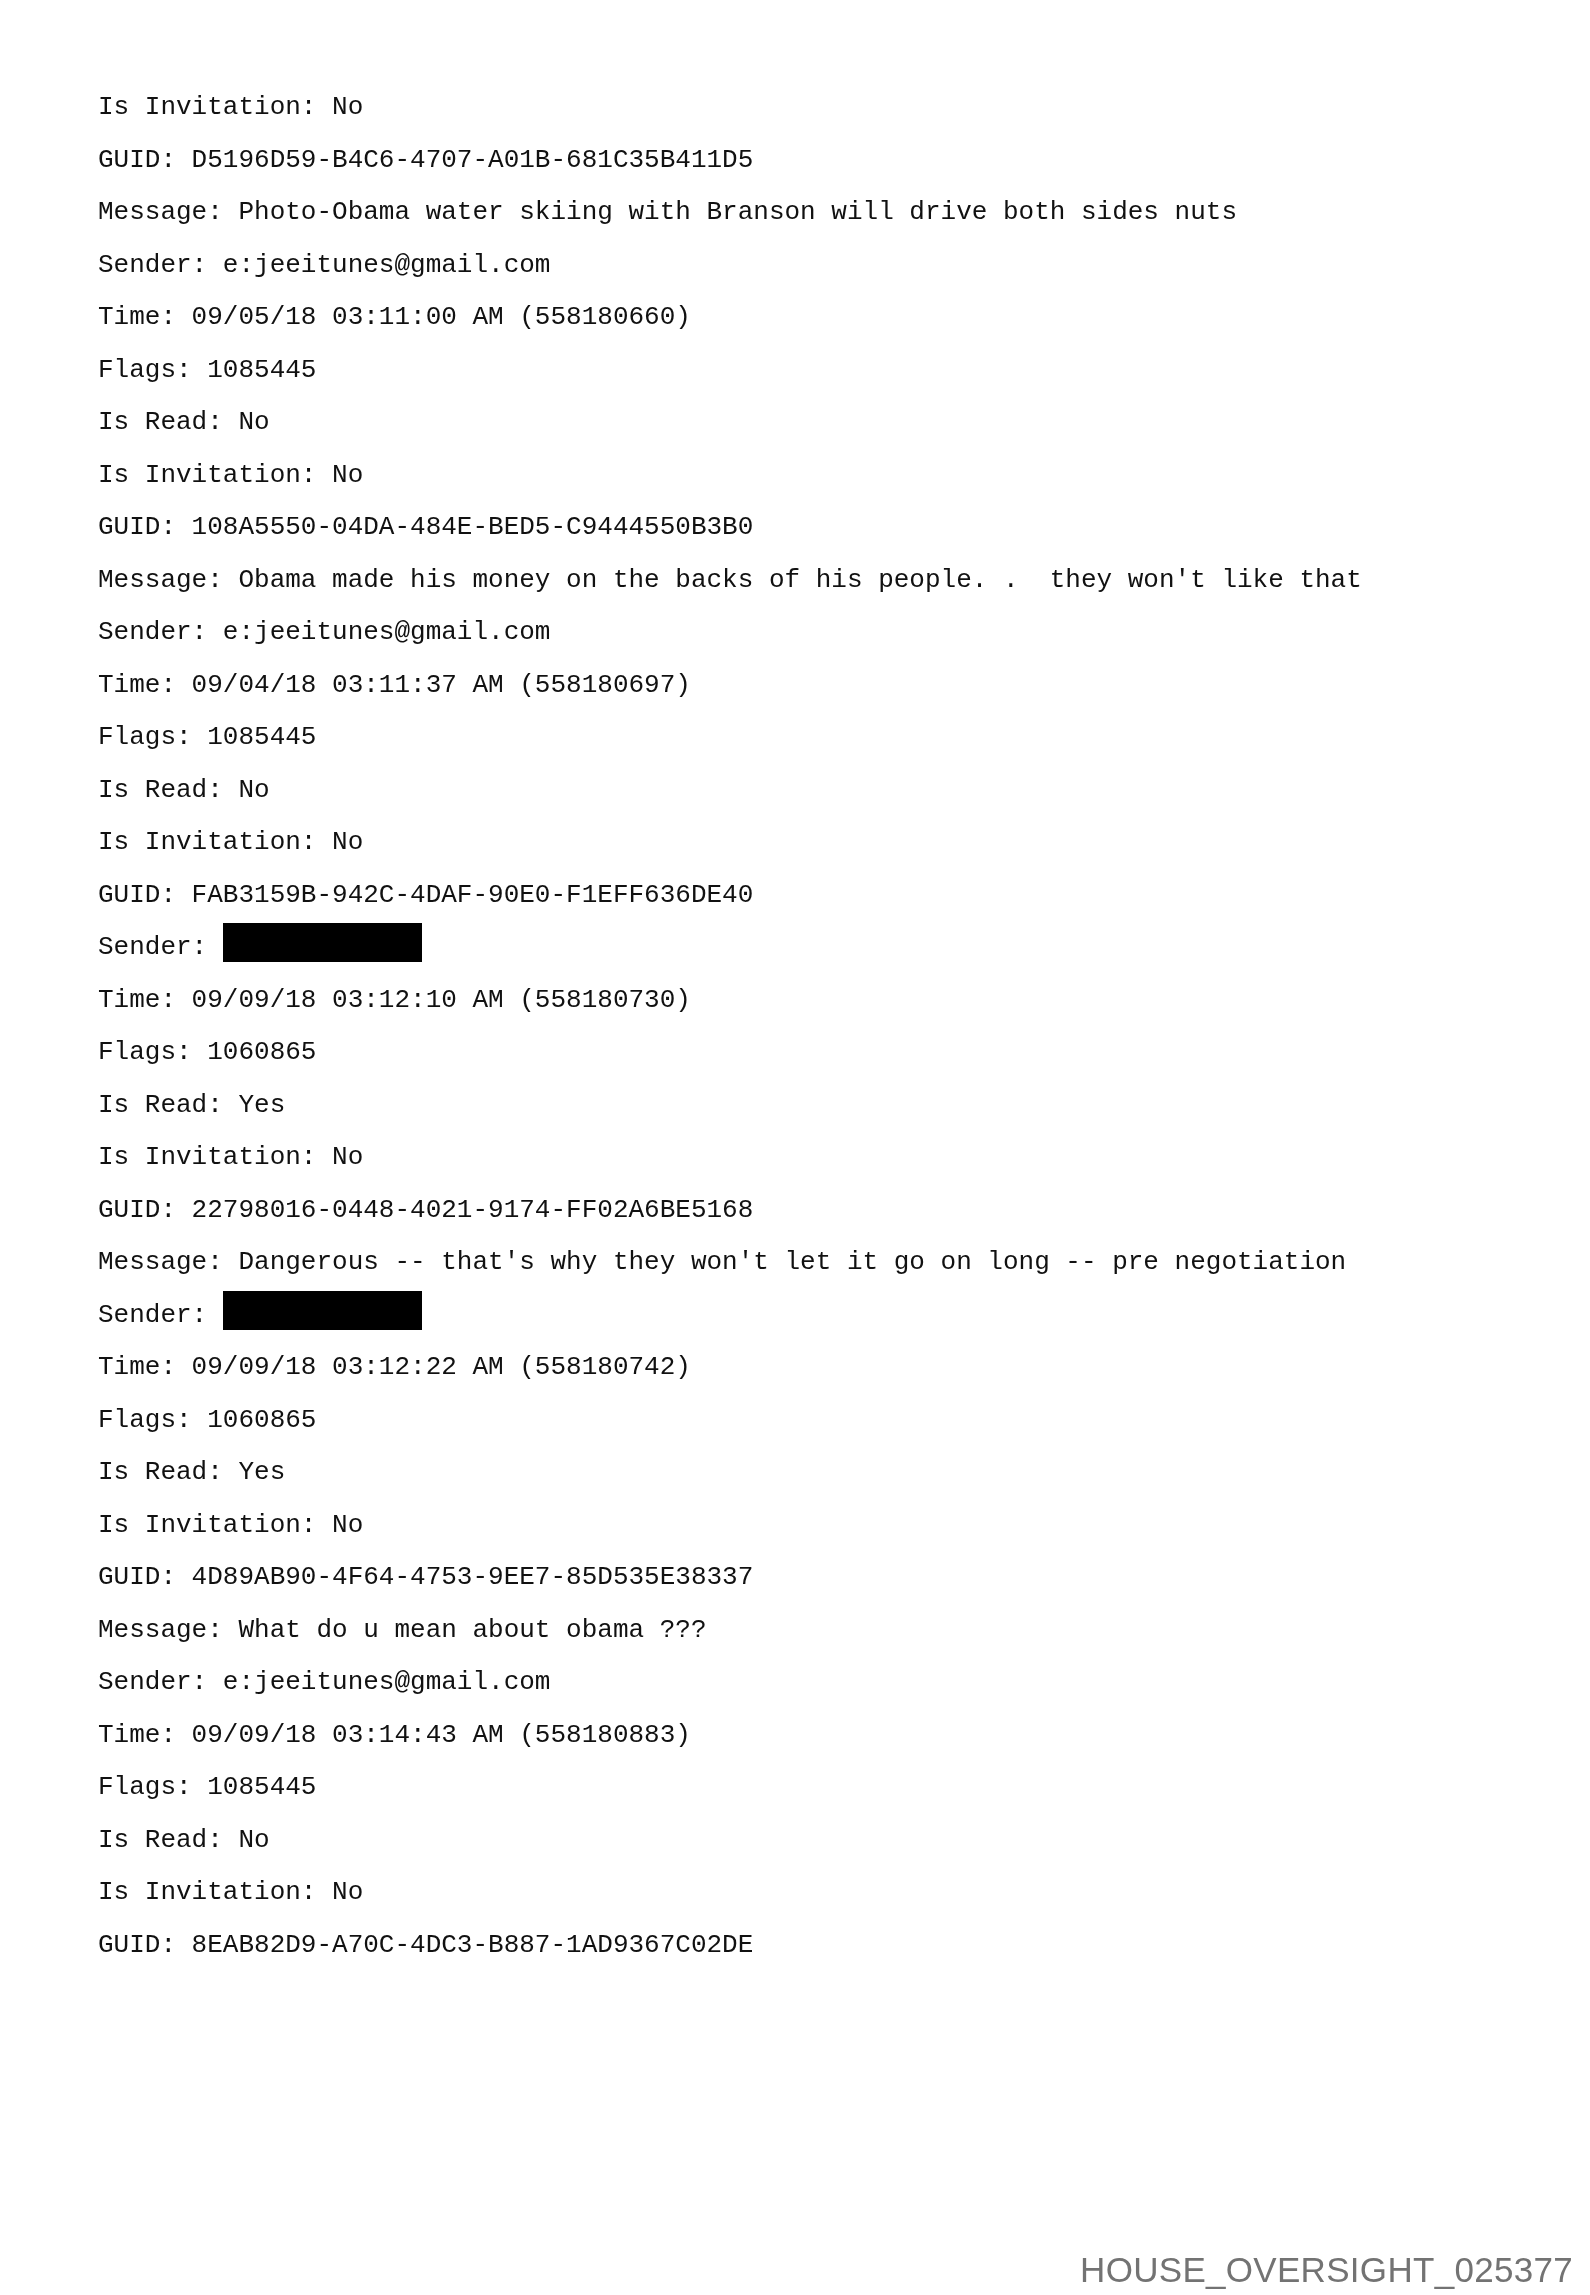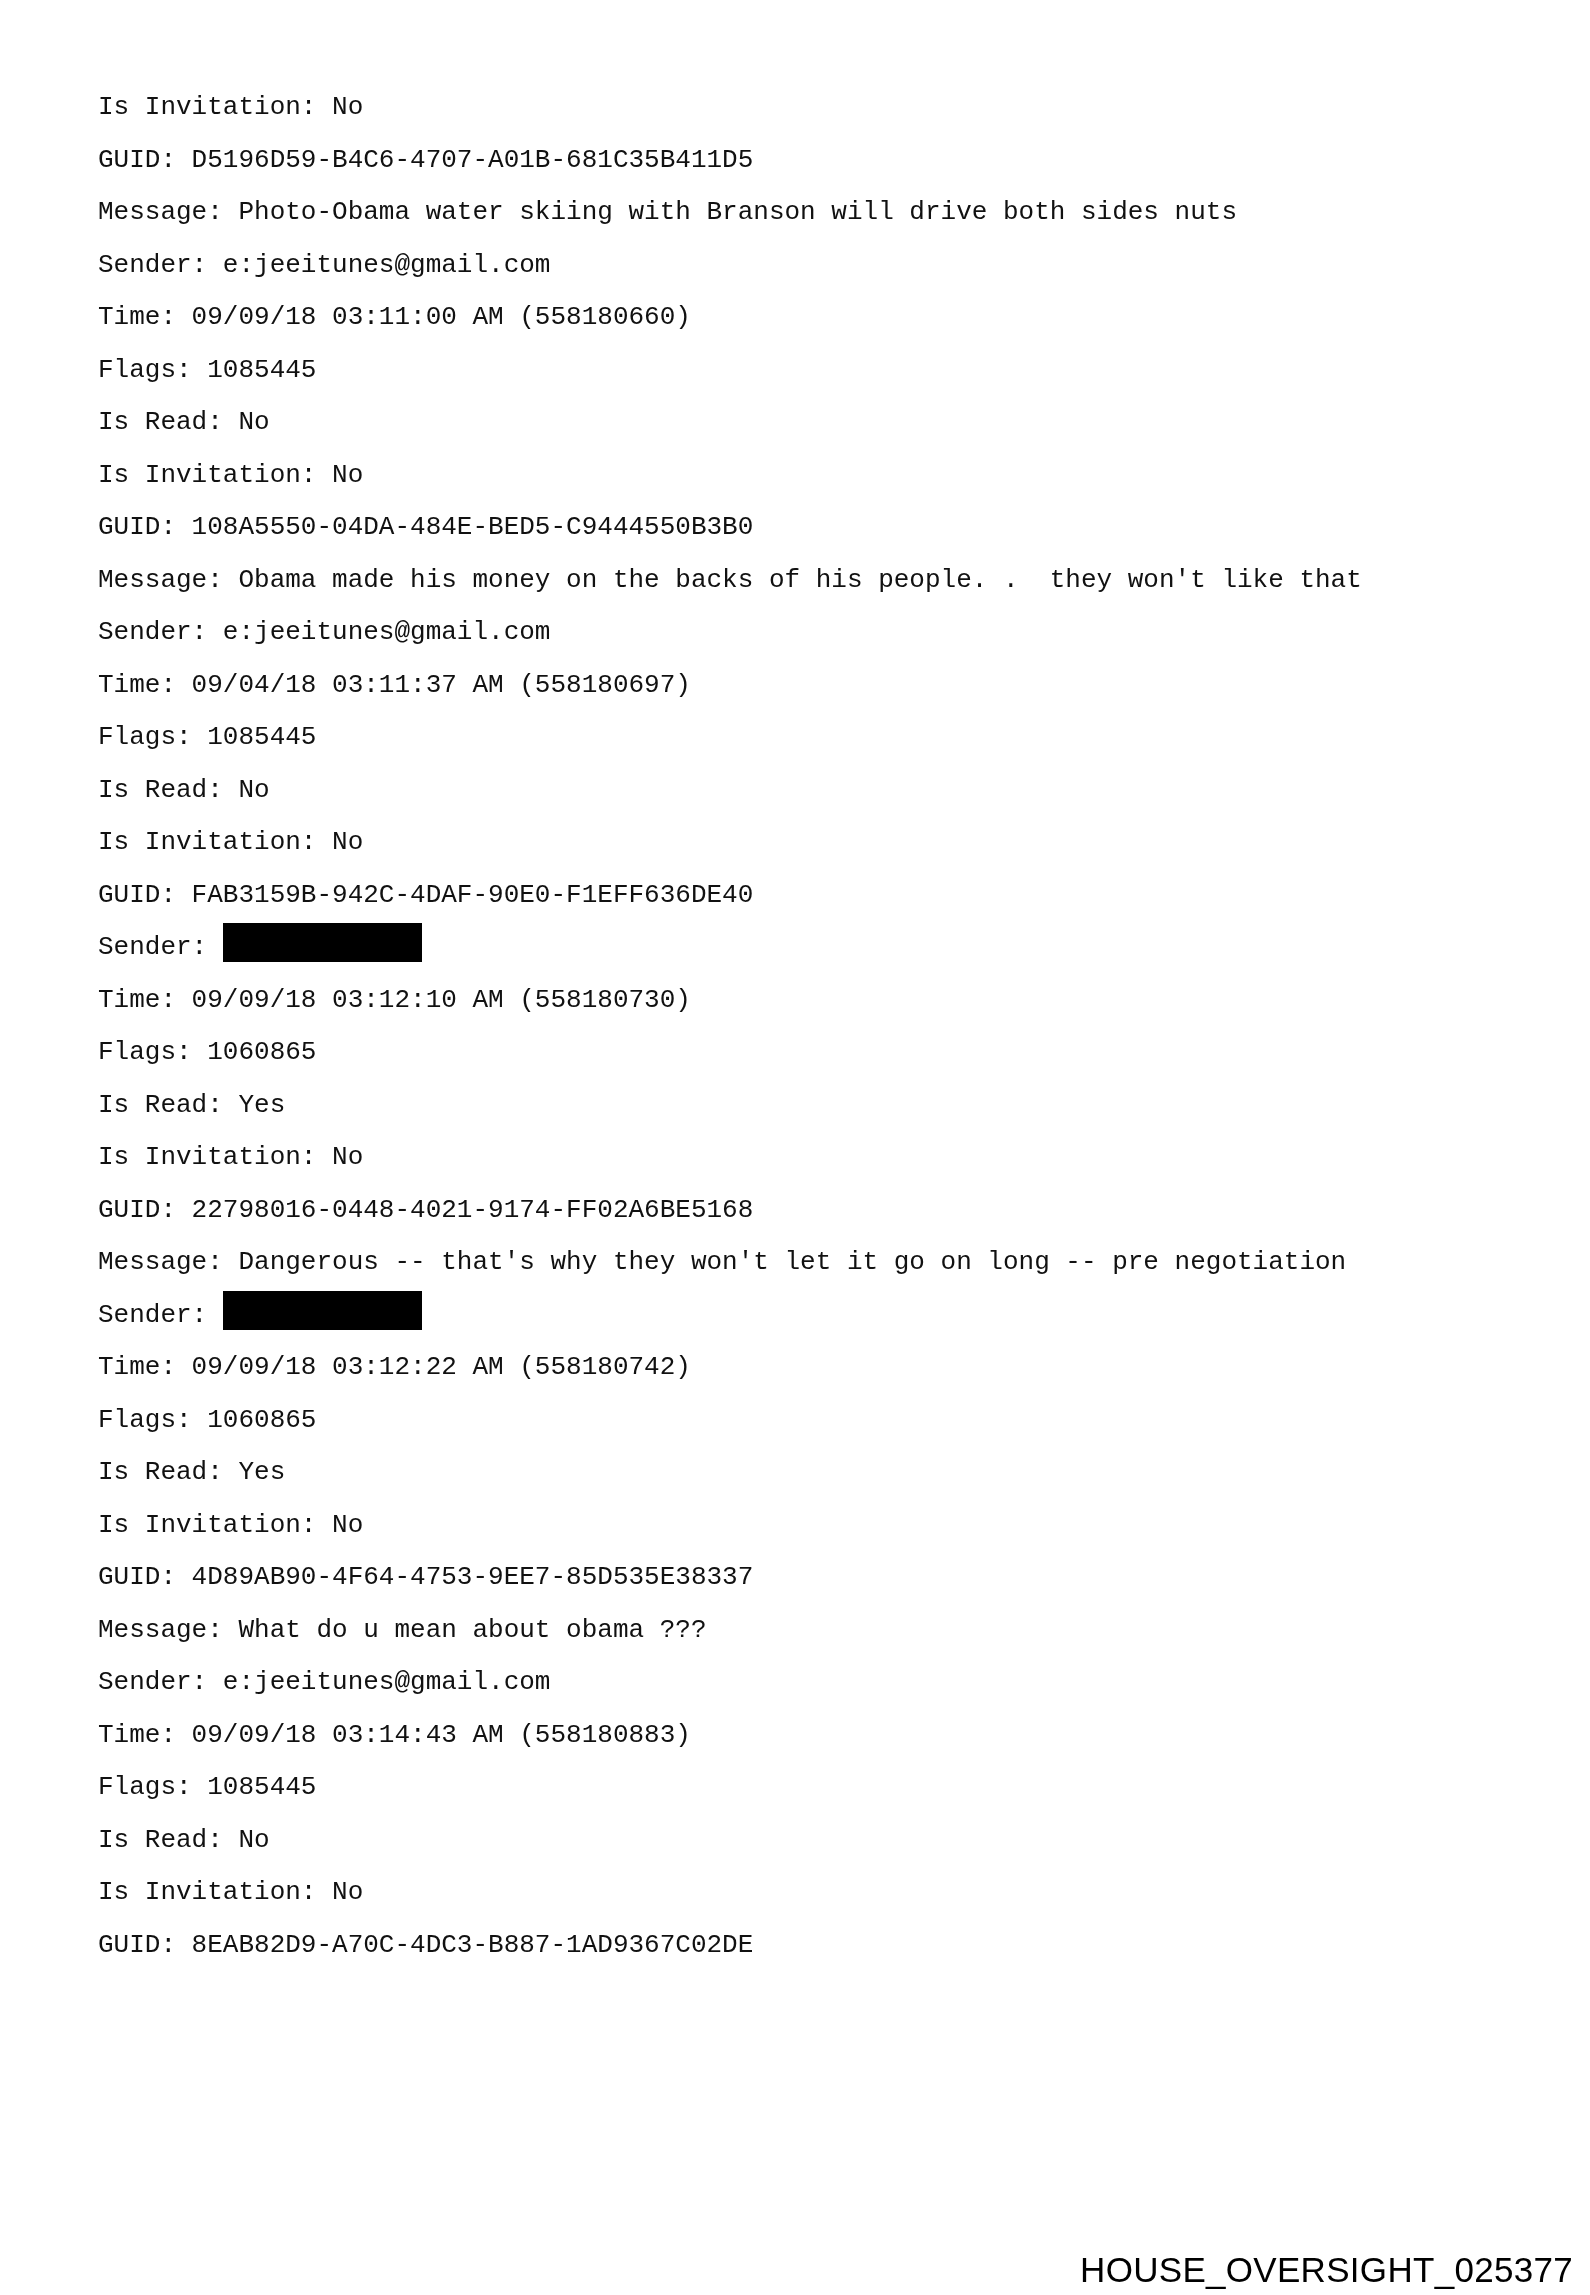--- a/index.html
+++ b/index.html
@@ -37,37 +37,37 @@
     vertical-align: middle;
     margin-top: -9px;
   }
   .bates {
     position: absolute;
     right: 18px;
     bottom: 6.4px;
     font-family: "Liberation Sans", "DejaVu Sans", sans-serif;
     font-size: 35px;
     line-height: 39px;
-    color: #000000;
+    color: #737373;
     letter-spacing: 0.3px;
   }
 </style>
 </head>
 <body>
 
 <div class="page">
   <div class="log">
       <div class="record">
         <div class="line">Is Invitation: No</div>
         <div class="line">GUID: D5196D59-B4C6-4707-A01B-681C35B411D5</div>
         <div class="line">Message: Photo-Obama water skiing with Branson will drive both sides nuts</div>
       </div>
       <div class="record">
         <div class="line">Sender: e:jeeitunes@gmail.com</div>
-        <div class="line">Time: 09/09/18 03:11:00 AM (558180660)</div>
+        <div class="line">Time: 09/05/18 03:11:00 AM (558180660)</div>
         <div class="line">Flags: 1085445</div>
         <div class="line">Is Read: No</div>
         <div class="line">Is Invitation: No</div>
         <div class="line">GUID: 108A5550-04DA-484E-BED5-C9444550B3B0</div>
         <div class="line">Message: Obama made his money on the backs of his people. .  they won't like that</div>
       </div>
       <div class="record">
         <div class="line">Sender: e:jeeitunes@gmail.com</div>
         <div class="line">Time: 09/04/18 03:11:37 AM (558180697)</div>
         <div class="line">Flags: 1085445</div>

